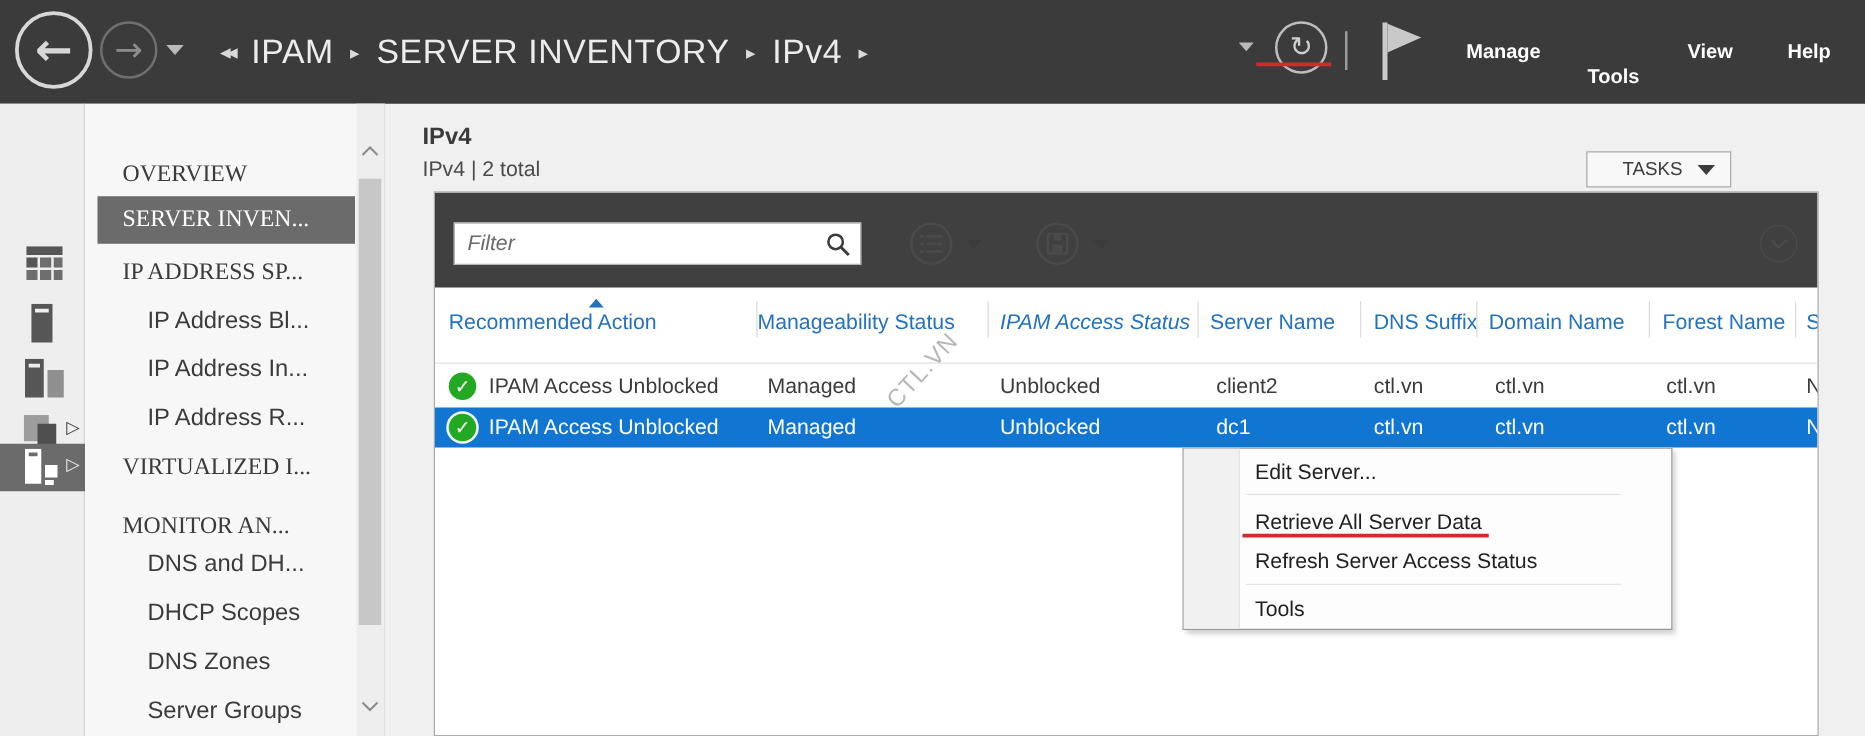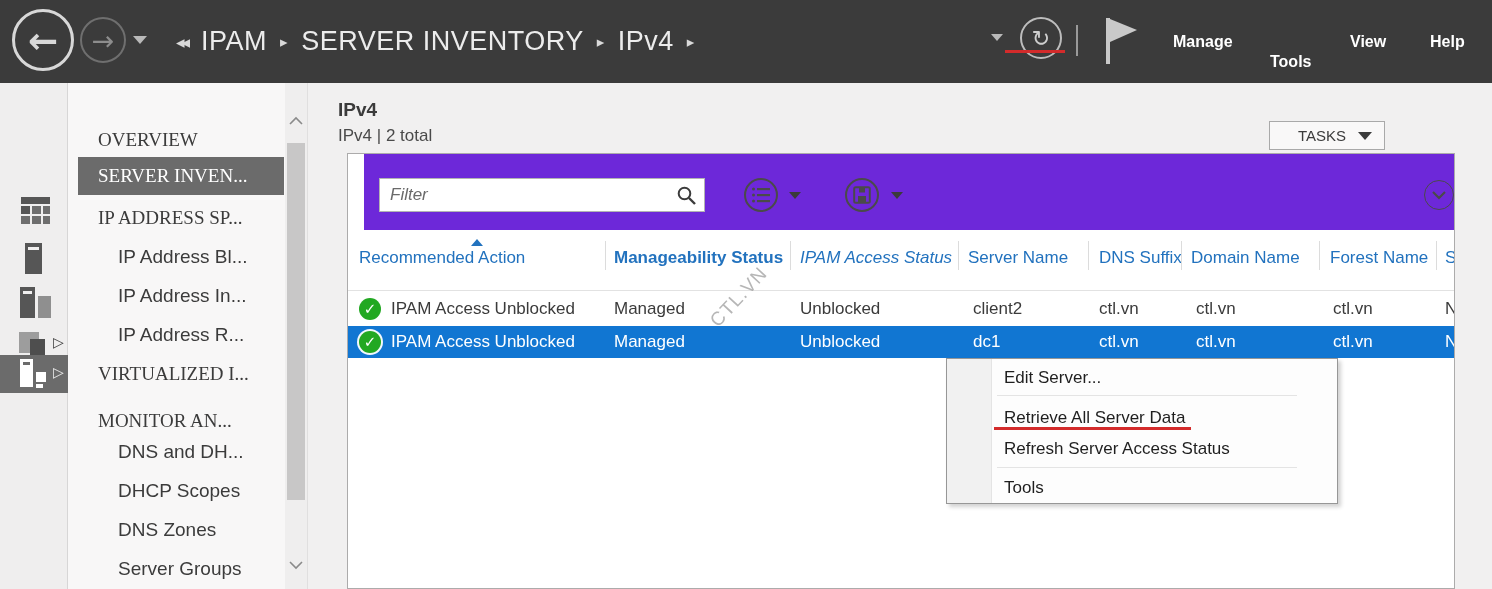--- a/index.html
+++ b/index.html
@@ -42,21 +42,21 @@
   .nav-thumb { position:absolute; left:2px; top:60px; width:18px; height:357px; background:#c8c7c7; }
 
   
   .main-title { position:absolute; left:338px; top:99px; font-size:19px; font-weight:bold; color:#3b3b3b; }
   .main-sub   { position:absolute; left:338px; top:126px; font-size:17px; color:#4a4a4a; }
   .tasks-btn { position:absolute; left:1269px; top:121px; width:116px; height:29px; background:#f9f8f8; border:1px solid #a9a9a9;
                display:flex; align-items:center; justify-content:space-between; padding:0 12px 0 28px; font-size:15px; color:#3b3b3b; }
   .tasks-caret { width:0; height:0; border-left:7px solid transparent; border-right:7px solid transparent; border-top:8px solid #3b3b3b; }
 
   .panel { position:absolute; left:347px; top:153px; width:1108px; height:436px; background:#ffffff; border:1px solid #acabab; overflow:hidden; }
-  .filterband { position:absolute; left:16px; top:0; width:1106px; height:76px; background:#6d28d9; }
+  .filterband { position:absolute; left:0; top:0; width:1106px; height:76px; background:#404040; }
   .filter-input { position:absolute; left:15px; top:24px; width:326px; height:34px; border:1px solid #b3b3b3; background:#fff;
                   font-family:"Liberation Sans", sans-serif; font-size:17px; font-style:italic; color:#3b3b3b; padding:0 34px 0 10px; }
   .filter-input::placeholder { color:#6a6a6a; font-style:italic; }
   .round-icon { position:absolute; border-radius:50%; border:2px solid #4a4a4a; display:flex; align-items:center; justify-content:center; background:transparent; }
   .sm-caret { width:0; height:0; border-left:6px solid transparent; border-right:6px solid transparent; border-top:7px solid #3b3b3b; position:absolute; }
 
   .th-cell { position:absolute; top:92px; height:24px; line-height:24px; font-size:17px; color:#2272be; white-space:nowrap; cursor:default; }
   .col-sep { position:absolute; top:87px; height:29px; width:1px; background:#dcdcdc; }
   .sort-asc { position:absolute; left:123px; top:85px; width:0; height:0; border-left:6px solid transparent; border-right:6px solid transparent; border-bottom:7px solid #2272be; }
 
@@ -226,21 +226,21 @@
 
       <div class="round-icon" style="left:1060px; top:26px; width:30px; height:30px; border-width:1.6px;">
         <svg width="16" height="10" viewBox="0 0 16 10">
           <polyline points="2,2 8,8 14,2" fill="none" stroke="#4a4a4a" stroke-width="2.2"></polyline>
         </svg>
       </div>
     </div>
 
     <span class="sort-asc"></span>
     <div class="th-cell" style="left:11px;">Recommended Action</div>
-    <div class="th-cell" style="left:266px;font-weight:bold;">Manageability Status</div>
+    <div class="th-cell" style="left:258px;">Manageability Status</div>
     <div class="th-cell" style="left:452px;font-style:italic;">IPAM Access Status</div>
     <div class="th-cell" style="left:620px;">Server Name</div>
     <div class="th-cell" style="left:751px;">DNS Suffix</div>
     <div class="th-cell" style="left:843px;">Domain Name</div>
     <div class="th-cell" style="left:982px;">Forest Name</div>
     <div class="th-cell" style="left:1097px;">S</div>
     <div class="col-sep" style="left:257px;"></div>
     <div class="col-sep" style="left:442px;"></div>
     <div class="col-sep" style="left:610px;"></div>
     <div class="col-sep" style="left:740px;"></div>

